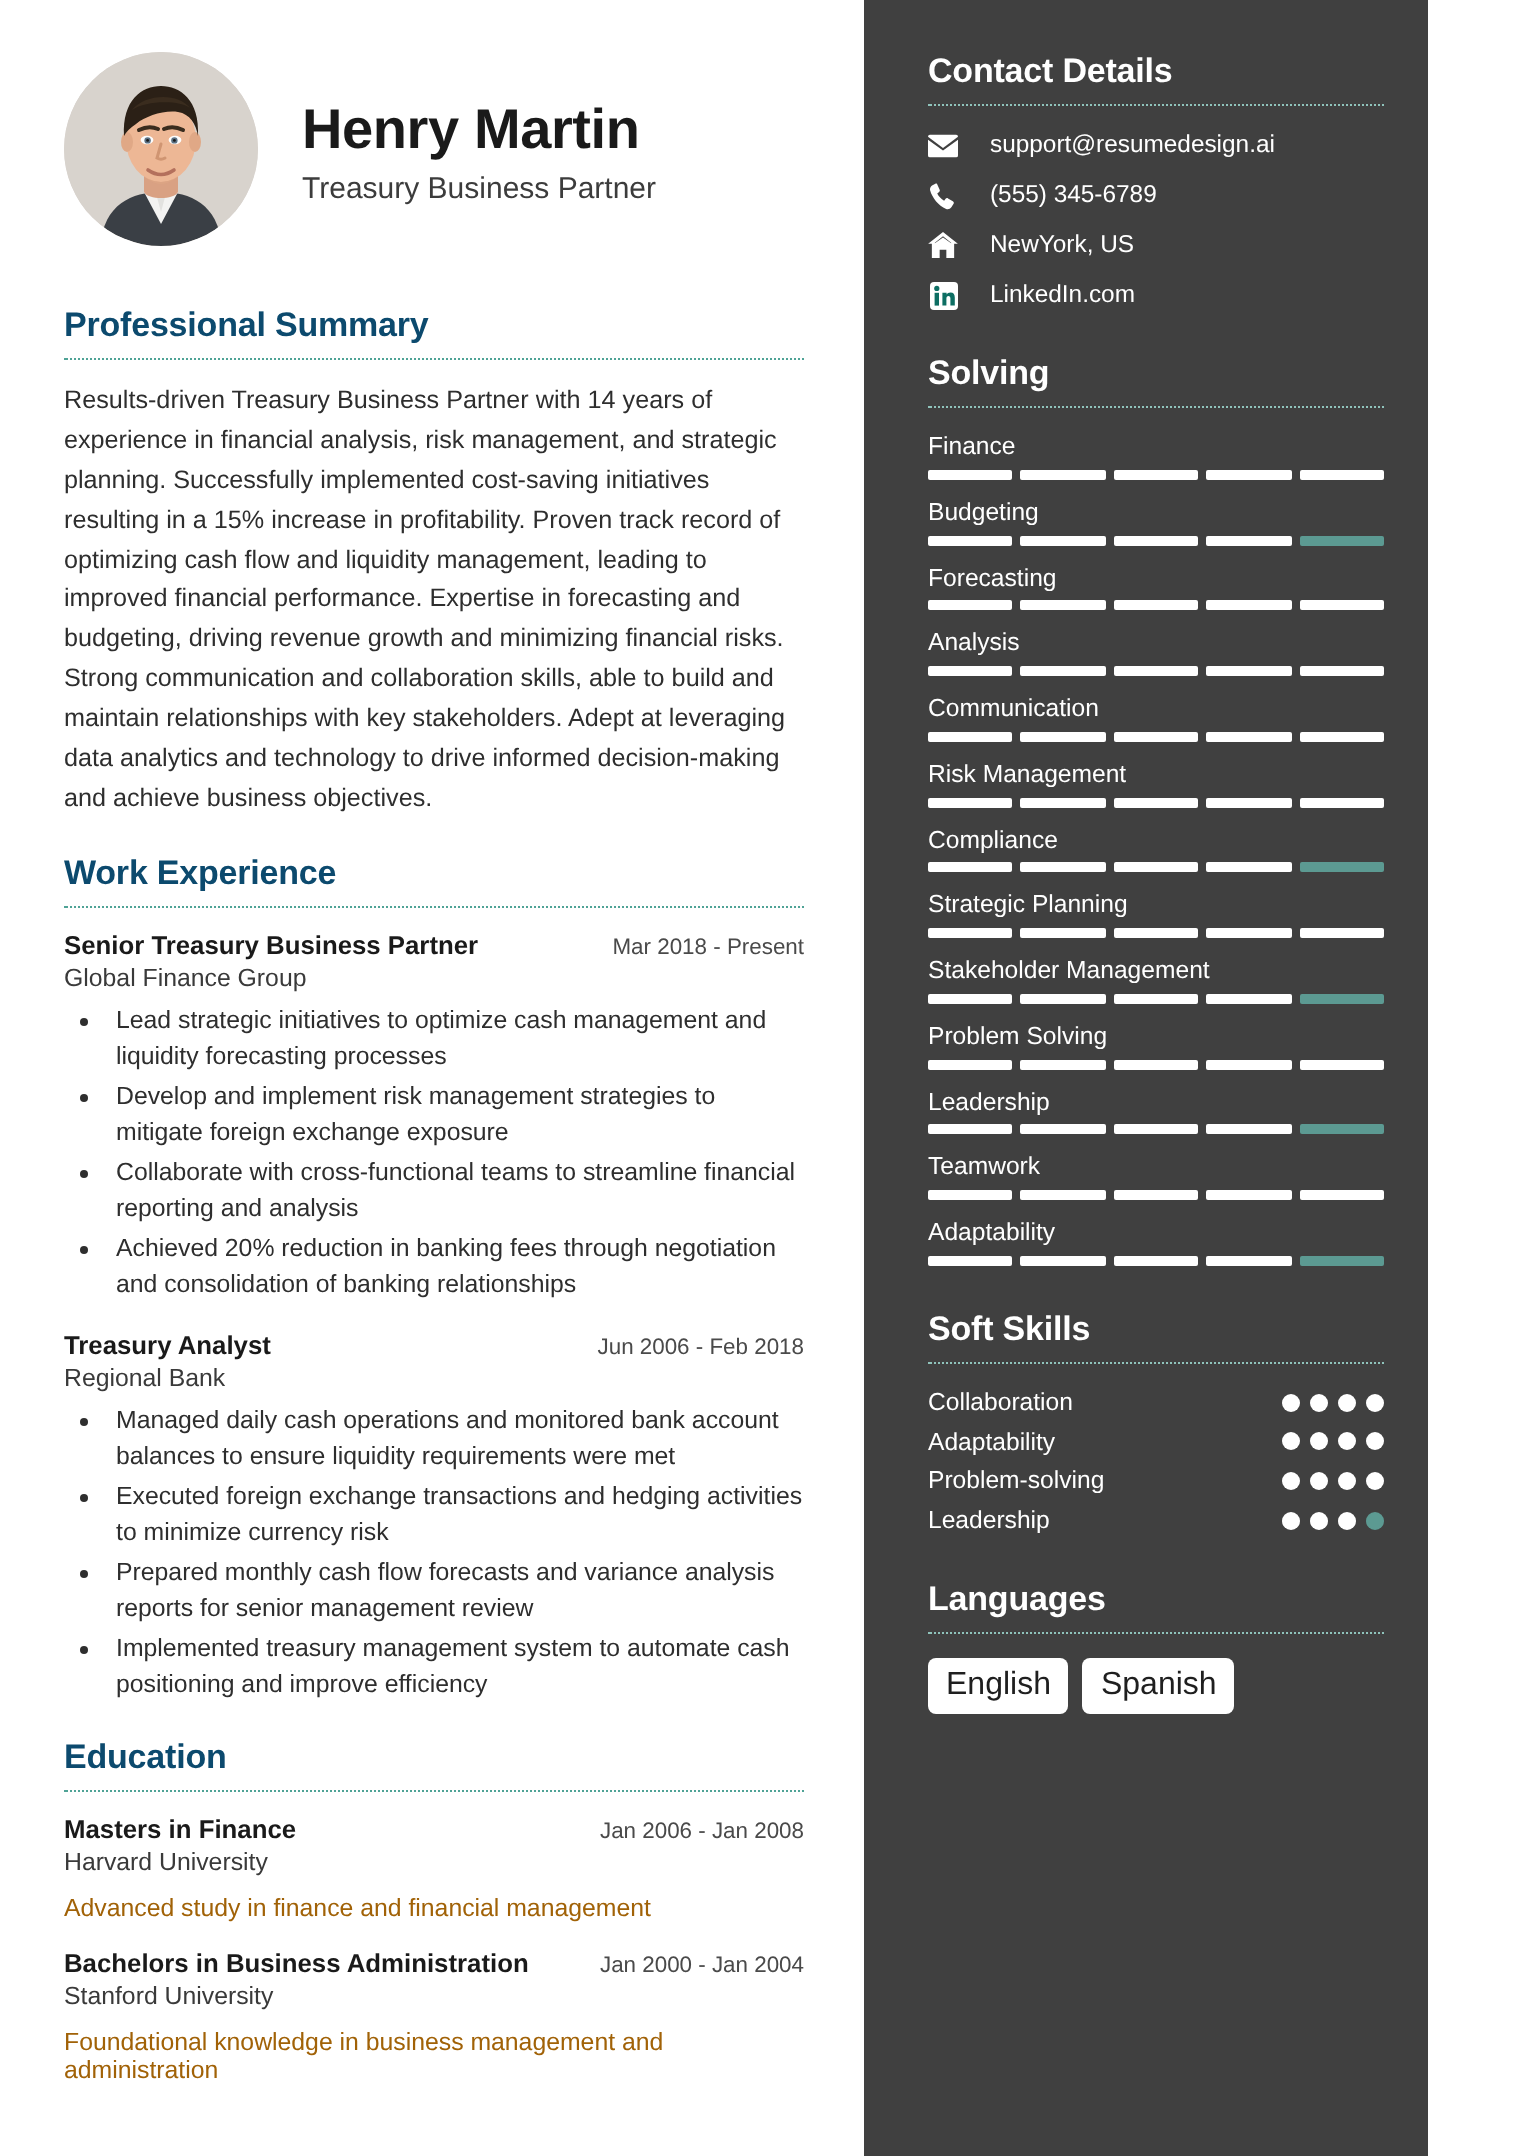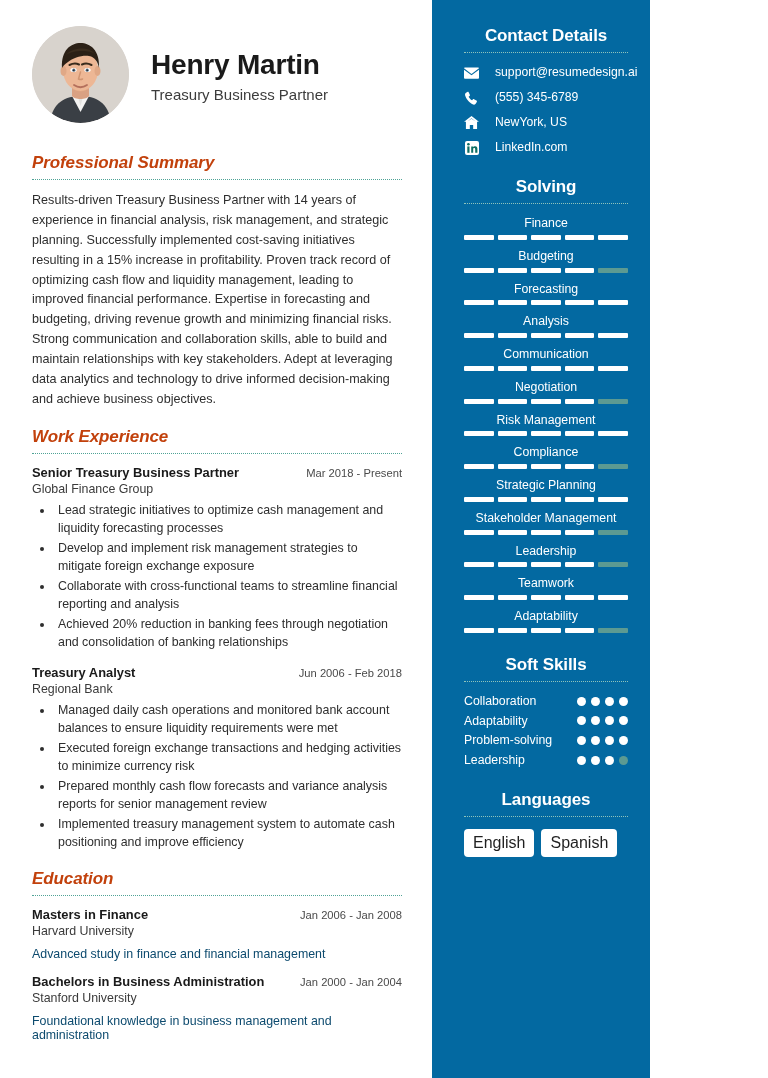--- a/index.html
+++ b/index.html
@@ -54,23 +54,22 @@
   .job-title {
     font-size: 15px;
     color: #3c3c3c;
     margin-top: 4px;
     line-height: 1.3;
   }
 
   .sec-head {
     font-size: 17px;
     font-weight: bold;
-    color: #c2410c;
+    color: #0c4a6e;
     letter-spacing: -0.1px;
-    font-style: italic;
   }
   .sec-rule {
     border-top: 1.6px dotted #4fa396;
     margin-top: 6px;
     margin-bottom: 11px;
   }
   .section { margin-bottom: 17px; }
 
   .summary {
     font-size: 12.6px;
@@ -129,31 +128,30 @@
     color: #4a4a4a;
     white-space: nowrap;
   }
   .edu-school {
     font-size: 12.4px;
     color: #3a3a3a;
     margin-top: 2px;
   }
   .edu-desc {
     font-size: 12.4px;
-    color: #0c4a6e;
+    color: #a16207;
     margin-top: 9px;
   }
 
   
   .right {
-    width: 218px;
-    background: #0369a1;
+    width: 282px;
+    background: #404040;
     color: #ffffff;
     padding: 26px 22px 0 32px;
-    text-align: center;
   }
   .side-head {
     font-size: 17px;
     font-weight: bold;
     color: #ffffff;
     letter-spacing: -0.1px;
   }
   .side-rule {
     border-top: 1.6px dotted #8fc3bb;
     margin-top: 6px;
@@ -460,67 +458,67 @@
     <div class="skill-name">Communication</div>
     <div class="skill-bar">
               <span class="seg"></span>
               <span class="seg"></span>
               <span class="seg"></span>
               <span class="seg"></span>
               <span class="seg"></span>
             </div>
   </div>
           <div class="skill-row">
-    <div class="skill-name">Negotiation</div>
+    <div class="skill-name">Risk Management</div>
+    <div class="skill-bar">
+              <span class="seg"></span>
+              <span class="seg"></span>
+              <span class="seg"></span>
+              <span class="seg"></span>
+              <span class="seg"></span>
+            </div>
+  </div>
+          <div class="skill-row">
+    <div class="skill-name">Compliance</div>
     <div class="skill-bar">
               <span class="seg"></span>
               <span class="seg"></span>
               <span class="seg"></span>
               <span class="seg"></span>
               <span class="seg off"></span>
             </div>
   </div>
           <div class="skill-row">
-    <div class="skill-name">Risk Management</div>
-    <div class="skill-bar">
-              <span class="seg"></span>
-              <span class="seg"></span>
-              <span class="seg"></span>
-              <span class="seg"></span>
-              <span class="seg"></span>
-            </div>
-  </div>
-          <div class="skill-row">
-    <div class="skill-name">Compliance</div>
+    <div class="skill-name">Strategic Planning</div>
+    <div class="skill-bar">
+              <span class="seg"></span>
+              <span class="seg"></span>
+              <span class="seg"></span>
+              <span class="seg"></span>
+              <span class="seg"></span>
+            </div>
+  </div>
+          <div class="skill-row">
+    <div class="skill-name">Stakeholder Management</div>
     <div class="skill-bar">
               <span class="seg"></span>
               <span class="seg"></span>
               <span class="seg"></span>
               <span class="seg"></span>
               <span class="seg off"></span>
             </div>
   </div>
           <div class="skill-row">
-    <div class="skill-name">Strategic Planning</div>
-    <div class="skill-bar">
-              <span class="seg"></span>
-              <span class="seg"></span>
-              <span class="seg"></span>
-              <span class="seg"></span>
-              <span class="seg"></span>
-            </div>
-  </div>
-          <div class="skill-row">
-    <div class="skill-name">Stakeholder Management</div>
-    <div class="skill-bar">
-              <span class="seg"></span>
-              <span class="seg"></span>
-              <span class="seg"></span>
-              <span class="seg"></span>
-              <span class="seg off"></span>
+    <div class="skill-name">Problem Solving</div>
+    <div class="skill-bar">
+              <span class="seg"></span>
+              <span class="seg"></span>
+              <span class="seg"></span>
+              <span class="seg"></span>
+              <span class="seg"></span>
             </div>
   </div>
           <div class="skill-row">
     <div class="skill-name">Leadership</div>
     <div class="skill-bar">
               <span class="seg"></span>
               <span class="seg"></span>
               <span class="seg"></span>
               <span class="seg"></span>
               <span class="seg off"></span>

